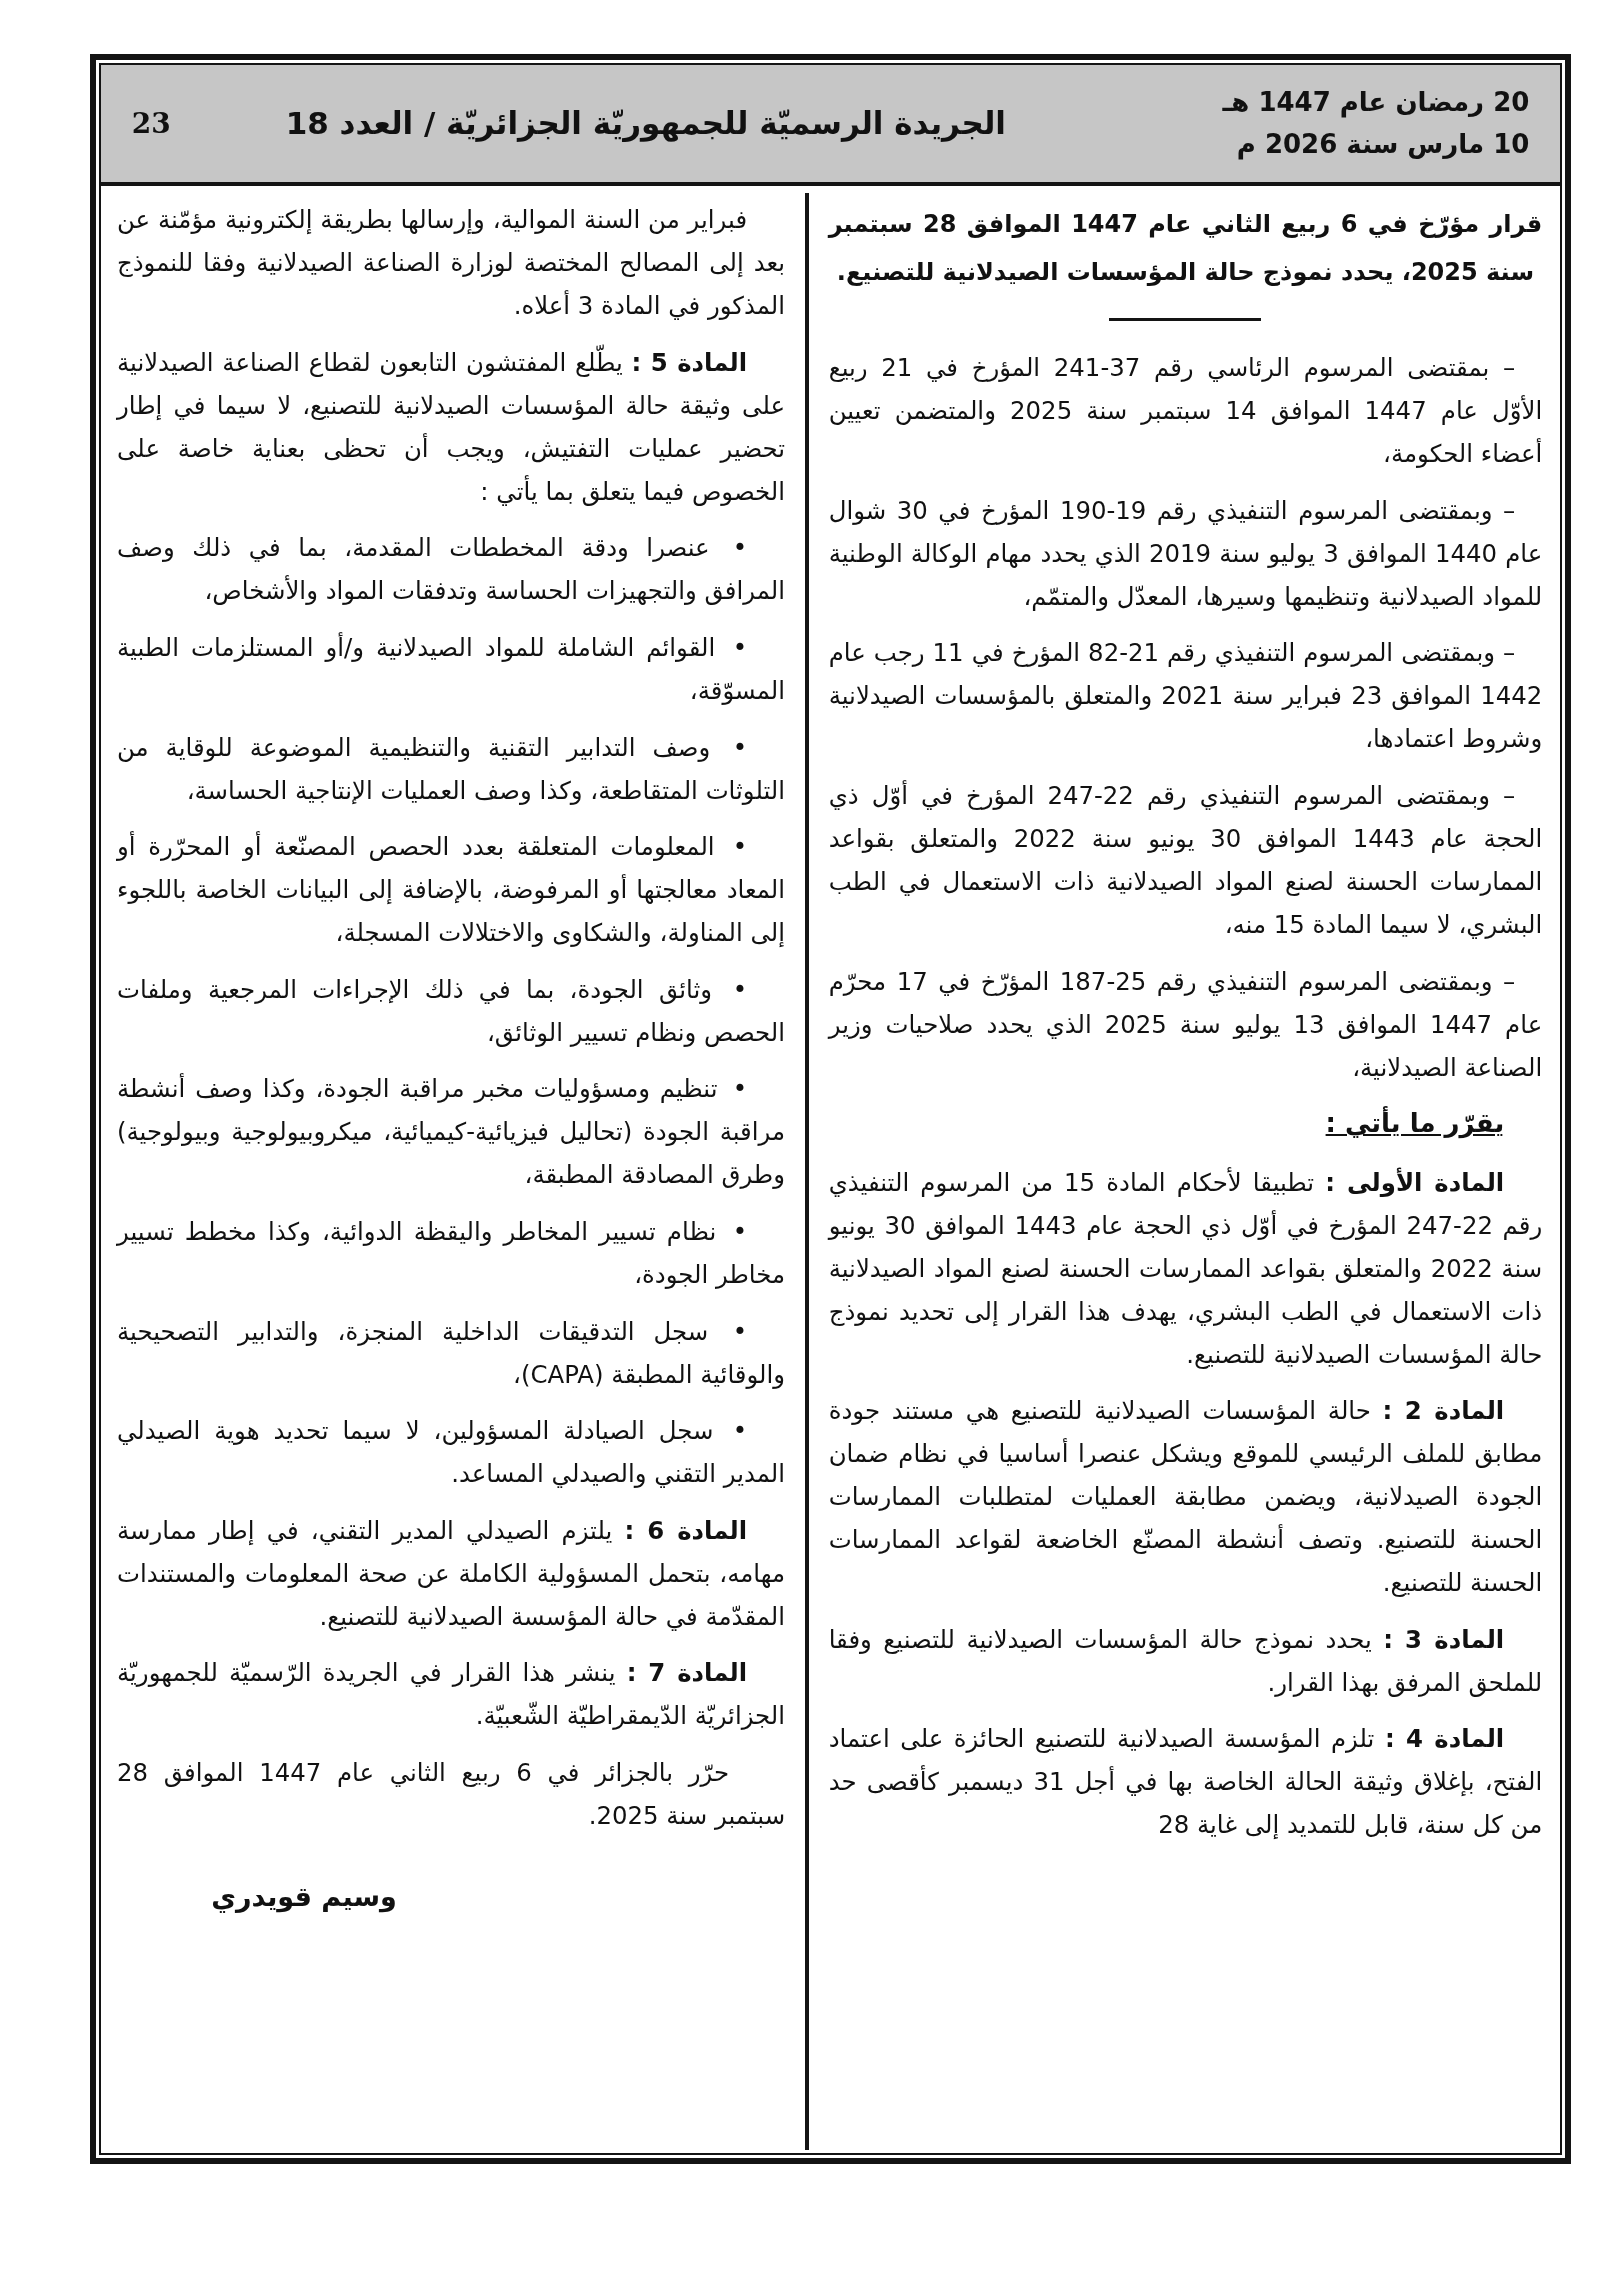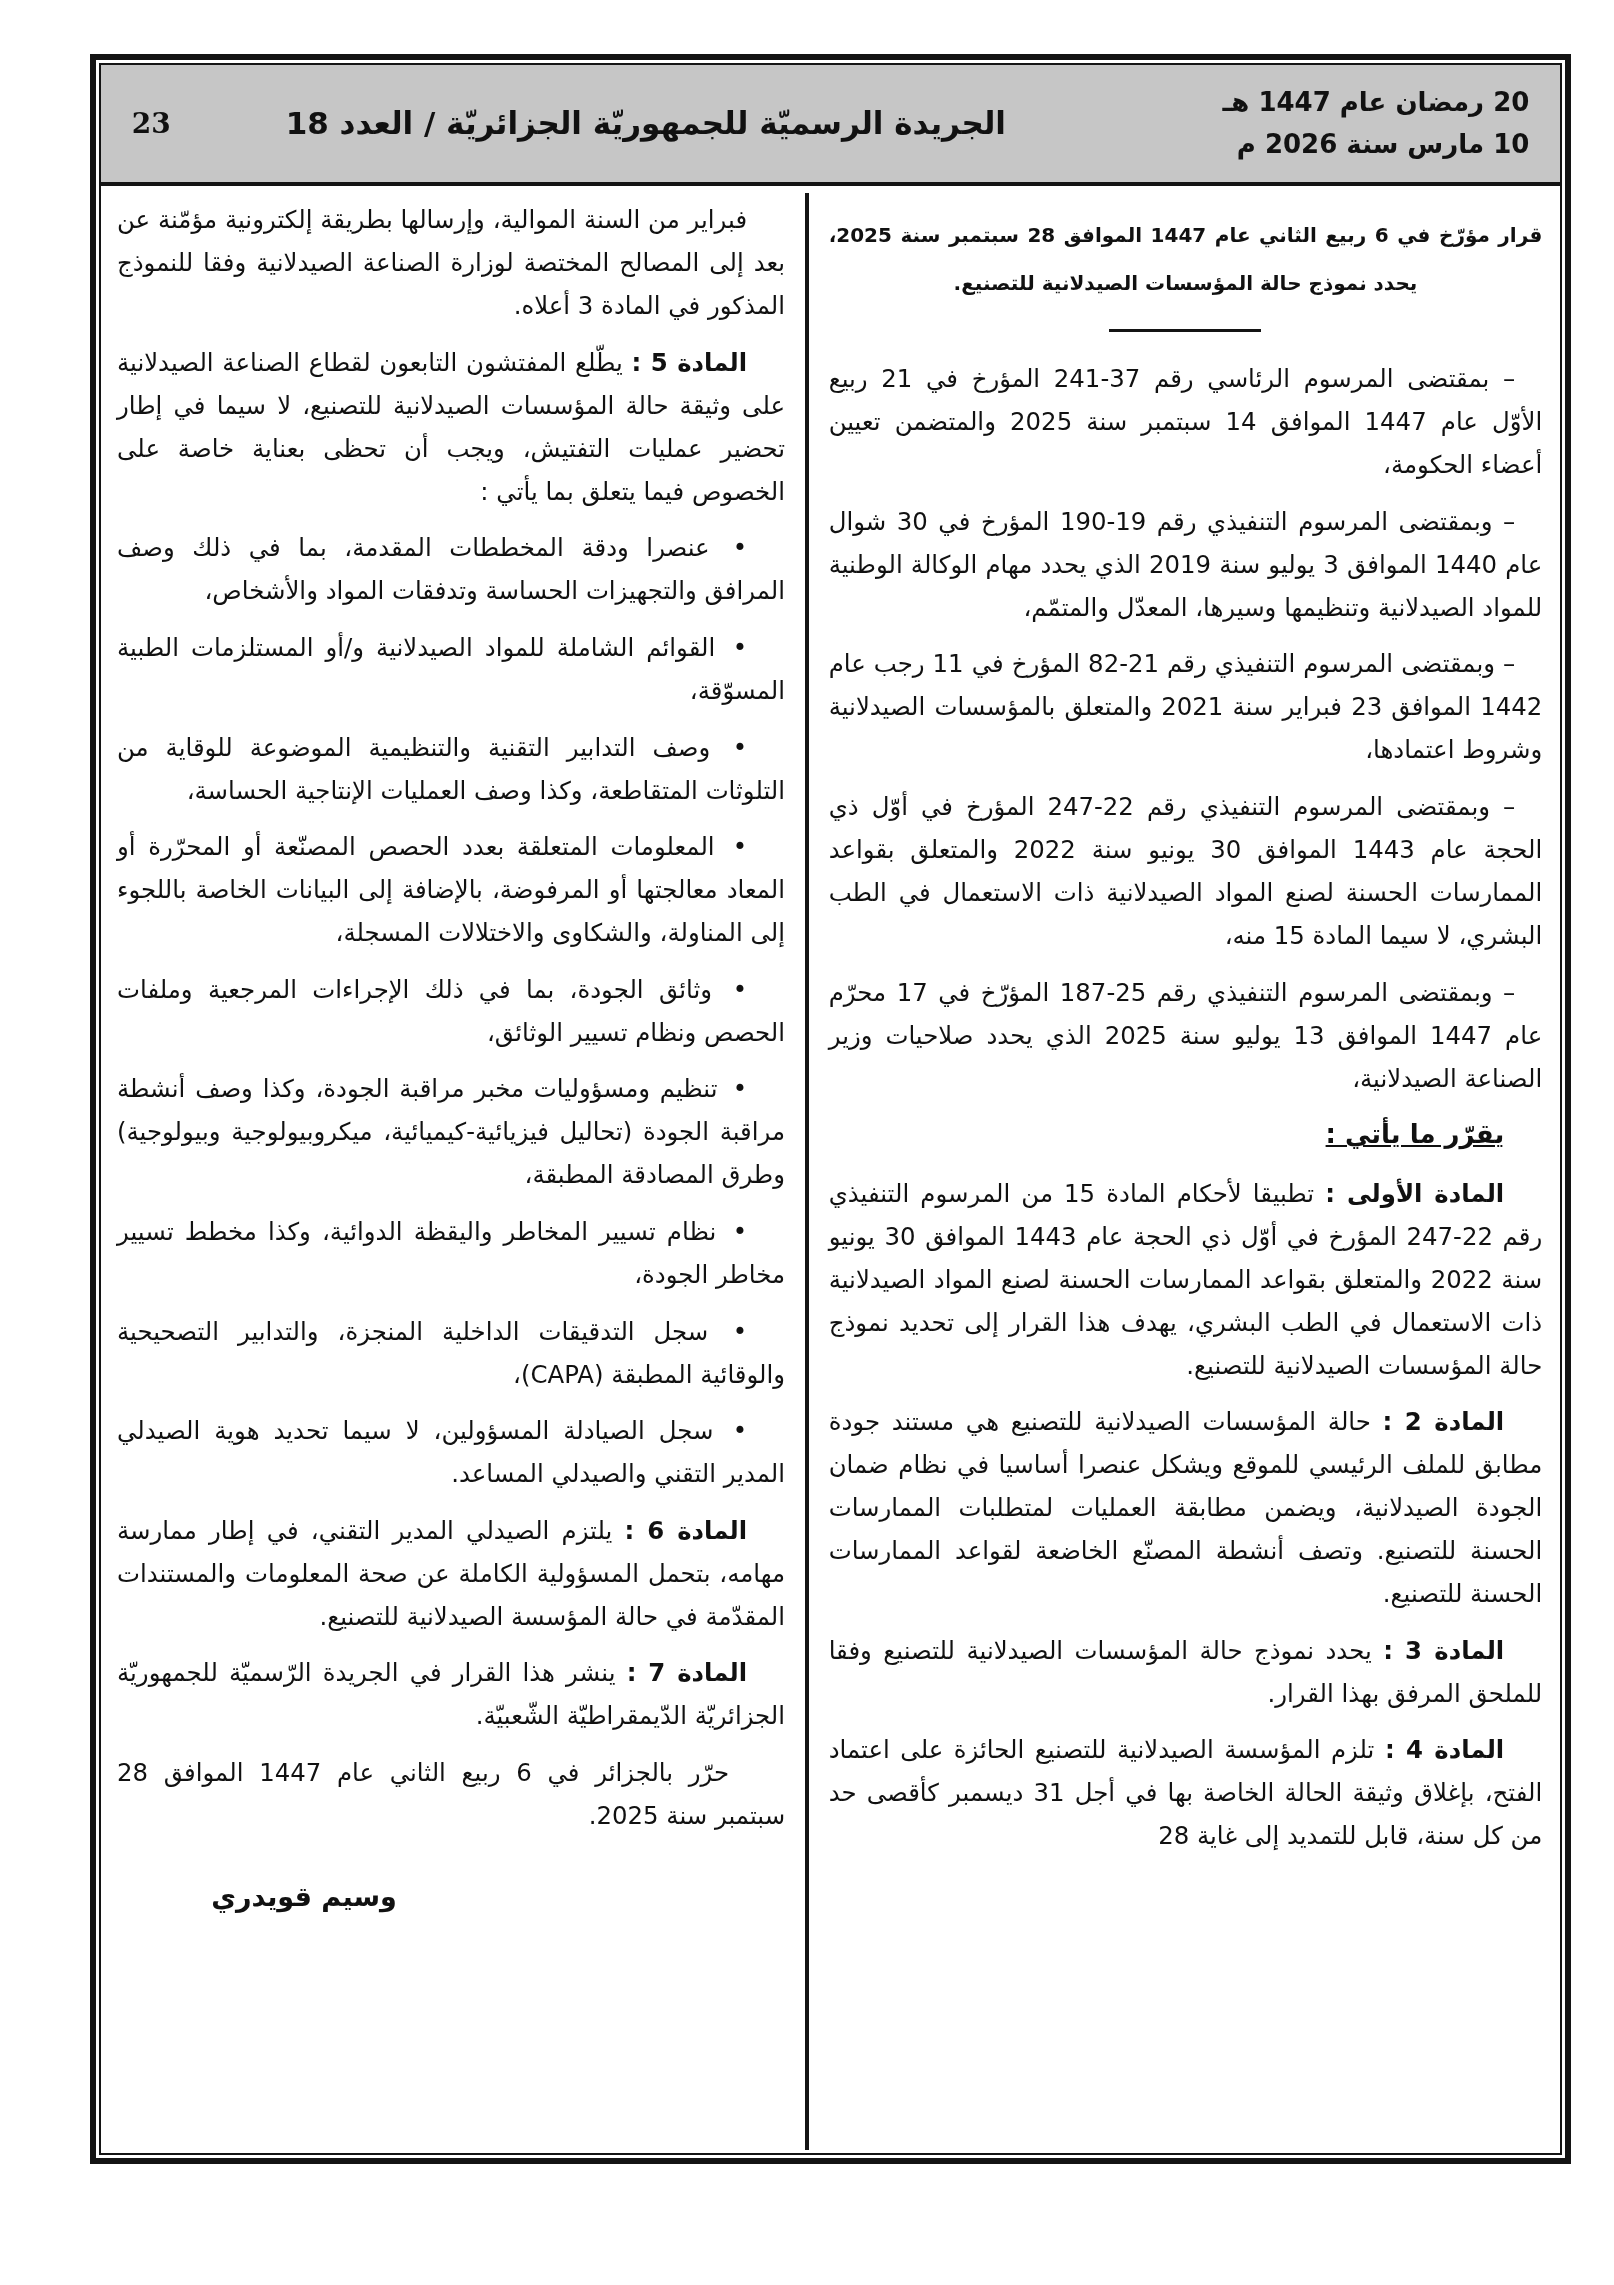--- a/index.html
+++ b/index.html
@@ -53,22 +53,22 @@
   }
   .col-right { flex:0 0 51.5%; padding:7.2px 16.3px 0 20px; }
   .col-left  { flex:1; padding:7.2px 20px 0 14.5px; }
   .col-divider {
     flex:0 0 3.6px; background:#141414; margin:1.8px 0 3.6px;
   }
 
   p { margin:0 0 13.6px; text-indent:38px; }
 
   .decree-title {
-    font-weight:bold; font-size:20px; line-height:48px;
-    margin:13px 0 0; text-indent:0;
+    font-weight:bold; font-size:24px; line-height:48px;
+    margin:2px 0 0; text-indent:0;
     text-align:justify; text-align-last:center;
   }
   .title-divider {
     border:none; border-top:3.6px solid #141414; width:152px;
     margin:22px auto 25px;
   }
   .intro { text-indent:38px; }
   .visa  { text-indent:27px; }
   .decides { font-weight:bold; font-size:26px; text-indent:38px; margin-bottom:15.4px;text-decoration:underline; }
   .article strong, .decides strong { font-weight:bold; }

